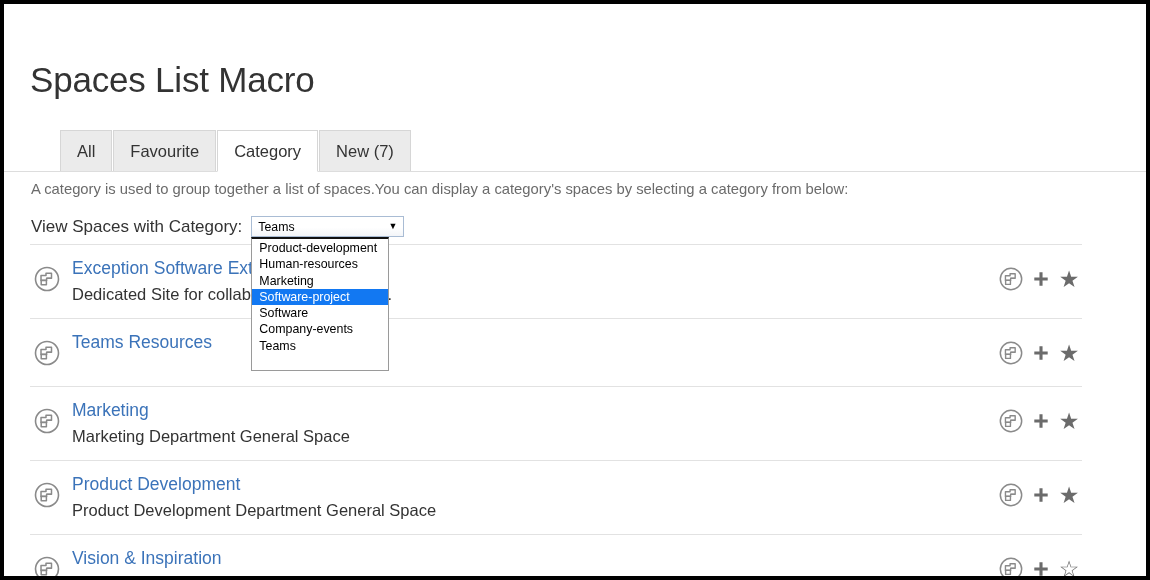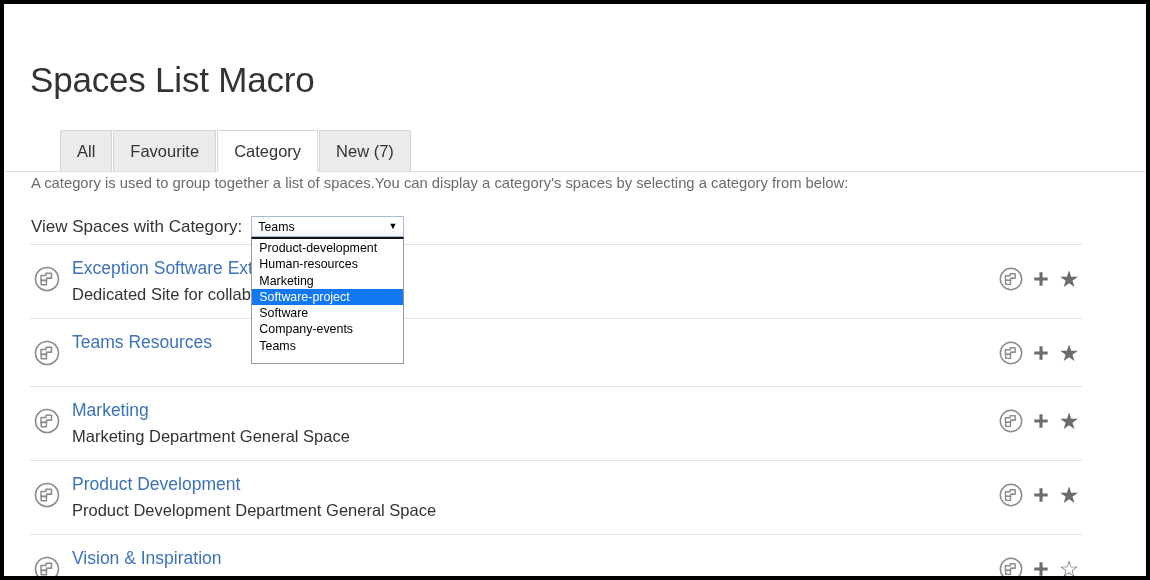--- a/index.html
+++ b/index.html
@@ -83,21 +83,21 @@
   }
   .tab.active {
     background: #ffffff;
     border-bottom-color: #ffffff;
     z-index: 3;
   }
 
   
   .desc {
     position: absolute;
-    left: 27px; top: 169px;
+    left: 27px; top: 175px;
     font-size: 14.8px;
     color: #6b6b6b;
     line-height: 20px;
     white-space: nowrap;
   }
 
   
   .cat-row {
     position: absolute;
     left: 27px; top: 212px;
@@ -135,26 +135,26 @@
   }
   .select-arrow {
     font-size: 9px;
     color: #000000;
     line-height: 1;
     padding-right: 2px;
   }
   .select-list {
     position: absolute;
     left: 0; top: 21px;
-    width: 153px;
+    width: 138px;
     background: #ffffff;
     border: 1px solid #9a9a9a;
     border-top: 2px solid #111111;
     z-index: 21;
-    padding: 1px 0 9px 0;
+    padding: 1px 0 16px 0;
   }
   .select-opt {
     font-size: 12.4px;
     color: #000000;
     line-height: 16.3px;
     height: 16.3px;
     padding: 0 3px 0 7px;
     white-space: nowrap;
     cursor: pointer;
   }

